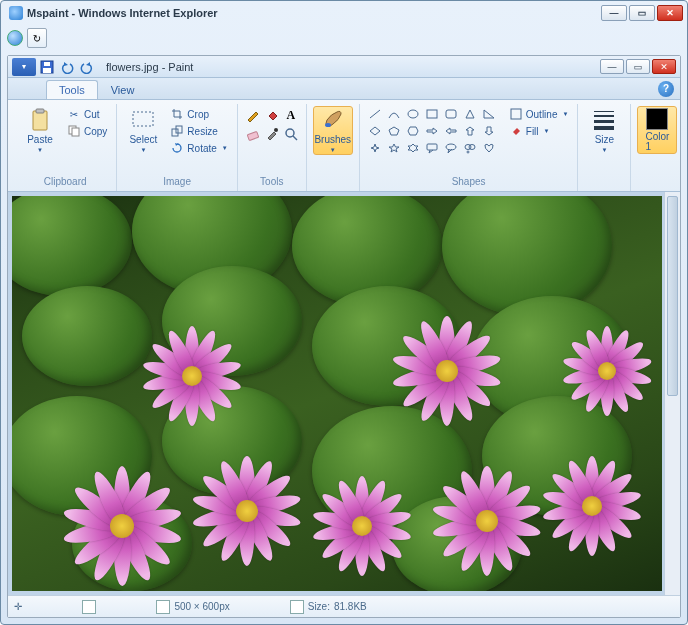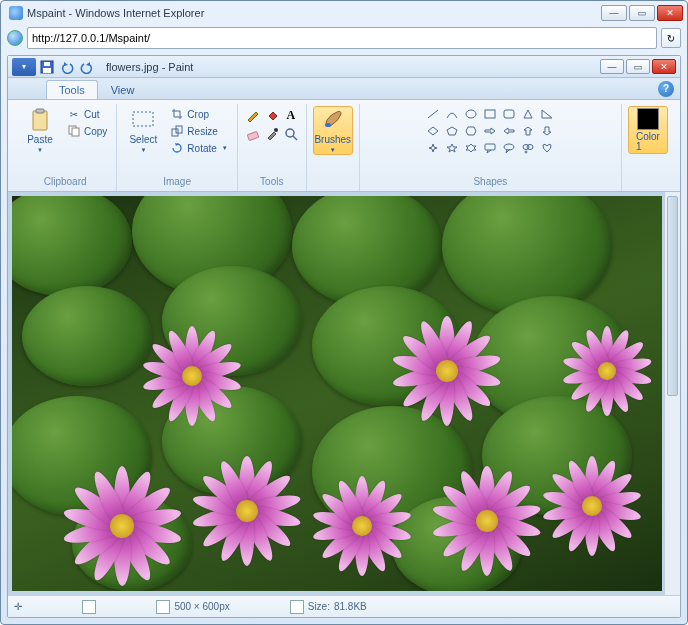--- a/index.html
+++ b/index.html
@@ -1,20 +1,20 @@
 <!DOCTYPE html>
 <html><head>
 <meta charset="utf-8">
 <style>
   * { box-sizing: border-box; margin: 0; padding: 0; font-family: "Segoe UI", Tahoma, sans-serif; }
   body { width: 688px; height: 625px; background: #fff; overflow: hidden; }
 
   
   .ie-window { width: 688px; height: 625px; border: 1px solid #6b8aa5; border-radius: 4px; background: linear-gradient(#e8f1fb, #d8e6f5); display: flex; flex-direction: column; }
-  .ie-titlebar { height: 24px; display: flex; align-items: center; padding: 0 4px; font-size: 11px; color: #2a3a4a; }
+  .ie-titlebar { height: 24px; display: flex; align-items: center; padding: 0 4px; font-size: 11px; color: #2a3a4a; font-weight: bold; }
   .ie-titlebar .title { flex: 1; display: flex; align-items: center; gap: 4px; padding-left: 4px; }
   .wc-btns { display: flex; gap: 2px; }
   .wc-btn { width: 26px; height: 16px; border: 1px solid #8aa0b8; border-radius: 2px; background: linear-gradient(#fefefe,#dce6f0); display:flex; align-items:center; justify-content:center; font-size:9px; color:#345; cursor:pointer;}
   .wc-btn.close { background: linear-gradient(#f08070,#d03020); color:#fff; border-color:#a02010;}
   .ie-addr { height: 26px; margin: 0 6px 4px 6px; display:flex; align-items:center; gap:4px; }
   .ie-addr .globe { width:16px; height:16px; border-radius:50%; background: radial-gradient(circle at 35% 35%, #bde0ff, #2a7fd4); border:1px solid #4a7; }
   .ie-addr input { flex:1; height:22px; border:1px solid #9ab; border-radius:2px; padding:0 4px; font-size:11px; background:#fff;}
   .ie-addr .go { width:20px; height:20px; border:1px solid #9ab; border-radius:2px; background:linear-gradient(#fff,#e4eef8); display:flex; align-items:center; justify-content:center; font-size:10px;}
 
   .ie-content { flex:1; margin:0 6px 6px 6px; background:#fff; border:1px solid #9ab; border-radius:2px; display:flex; flex-direction:column; overflow:hidden;}
@@ -79,21 +79,20 @@
       <span>Mspaint - Windows Internet Explorer</span>
     </div>
     <div class="wc-btns">
       <div class="wc-btn">—</div>
       <div class="wc-btn">▭</div>
       <div class="wc-btn close">✕</div>
     </div>
   </div>
   <div class="ie-addr">
     <div class="globe"></div>
-    <input value="http://127.0.0.1/Mspaint/" style="">
     <div class="go">↻</div>
   </div>
 
   <div class="ie-content">
     <div class="paint-window">
 
       <div class="paint-titlebar">
         <div class="qat">
           <div class="app-btn">▾</div>
           <div class="qat-btn">
@@ -367,24 +366,61 @@
                     <ellipse cx="9" cy="5" rx="3" ry="2.5" fill="none" stroke="#4a6a90"></ellipse>
                     <circle cx="5" cy="10" r="1" fill="none" stroke="#4a6a90"></circle>
                   </svg>
                 </div>
               <div class="shape-cell">
                   <svg width="14" height="12">
                     <path d="M7 10 Q2 6 3 3 Q5 1 7 4 Q9 1 11 3 Q12 6 7 10 Z" fill="none" stroke="#4a6a90"></path>
                   </svg>
                 </div>
             </div>
+            <div class="shape-stack">
+              <div class="smallbtn">
+                  <span class="sico">
+                    <svg width="12" height="12">
+                      <rect x="1" y="1" width="10" height="10" fill="none" stroke="#4a6a90"></rect>
+                    </svg>
+                  </span>
+                  <span>Outline</span>
+                  <span style="font-size:6px;margin-left:2px;">▼</span>
+                </div>
+              <div class="smallbtn">
+                  <span class="sico">
+                    <svg width="12" height="12">
+                      <path d="M3 7 L7 3 L10 6 L6 10 Z" fill="#d04040"></path>
+                    </svg>
+                  </span>
+                  <span>Fill</span>
+                  <span style="font-size:6px;margin-left:2px;">▼</span>
+                </div>
+            </div>
           </div>
           <div class="rgroup-label">Shapes</div>
         </div>
 
+        <div class="rgroup">
+          <div class="rgroup-body">
+            <div class="bigbtn">
+              <div class="ico">
+                <div class="size-lines">
+                    <div class="sl" style="height:1px;"></div>
+                    <div class="sl" style="height:2px;"></div>
+                    <div class="sl" style="height:3px;"></div>
+                    <div class="sl" style="height:4px;"></div>
+                  </div>
+              </div>
+              <span>Size</span>
+              <span style="font-size:6px;">▼</span>
+            </div>
+          </div>
+          <div class="rgroup-label">&nbsp;</div>
+        </div>
 
         <div class="rgroup">
           <div class="rgroup-body">
             <div class="bigbtn sel">
               <div class="color-swatch"></div>
               <span style="white-space:pre-line;line-height:1;">Color
 1</span>
             </div>
           </div>
           <div class="rgroup-label">&nbsp;</div>

